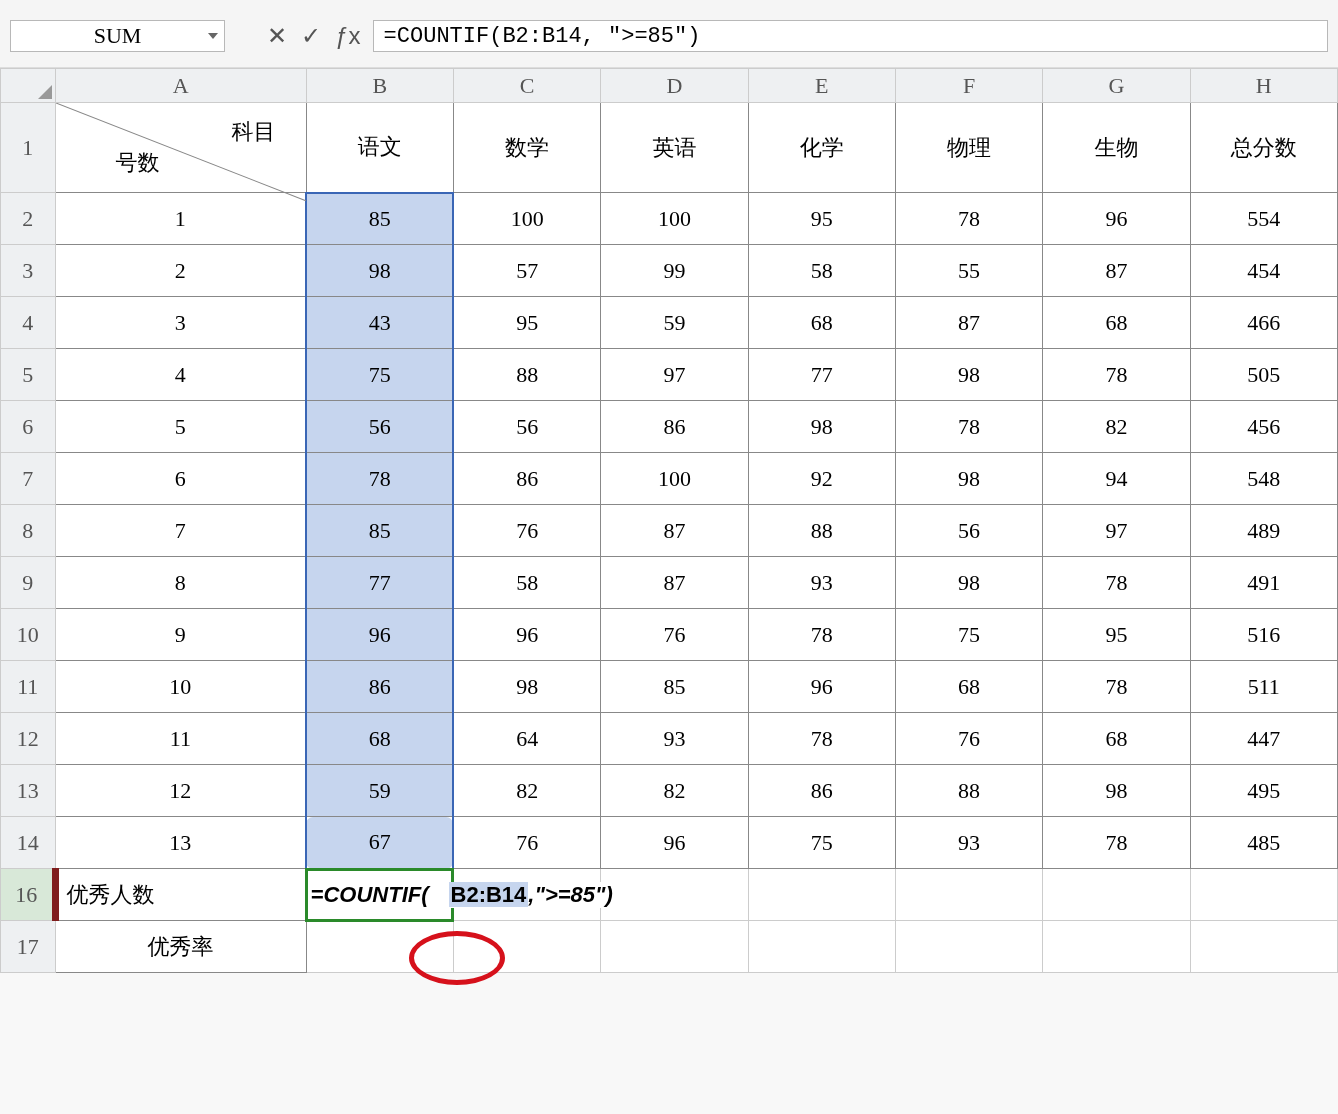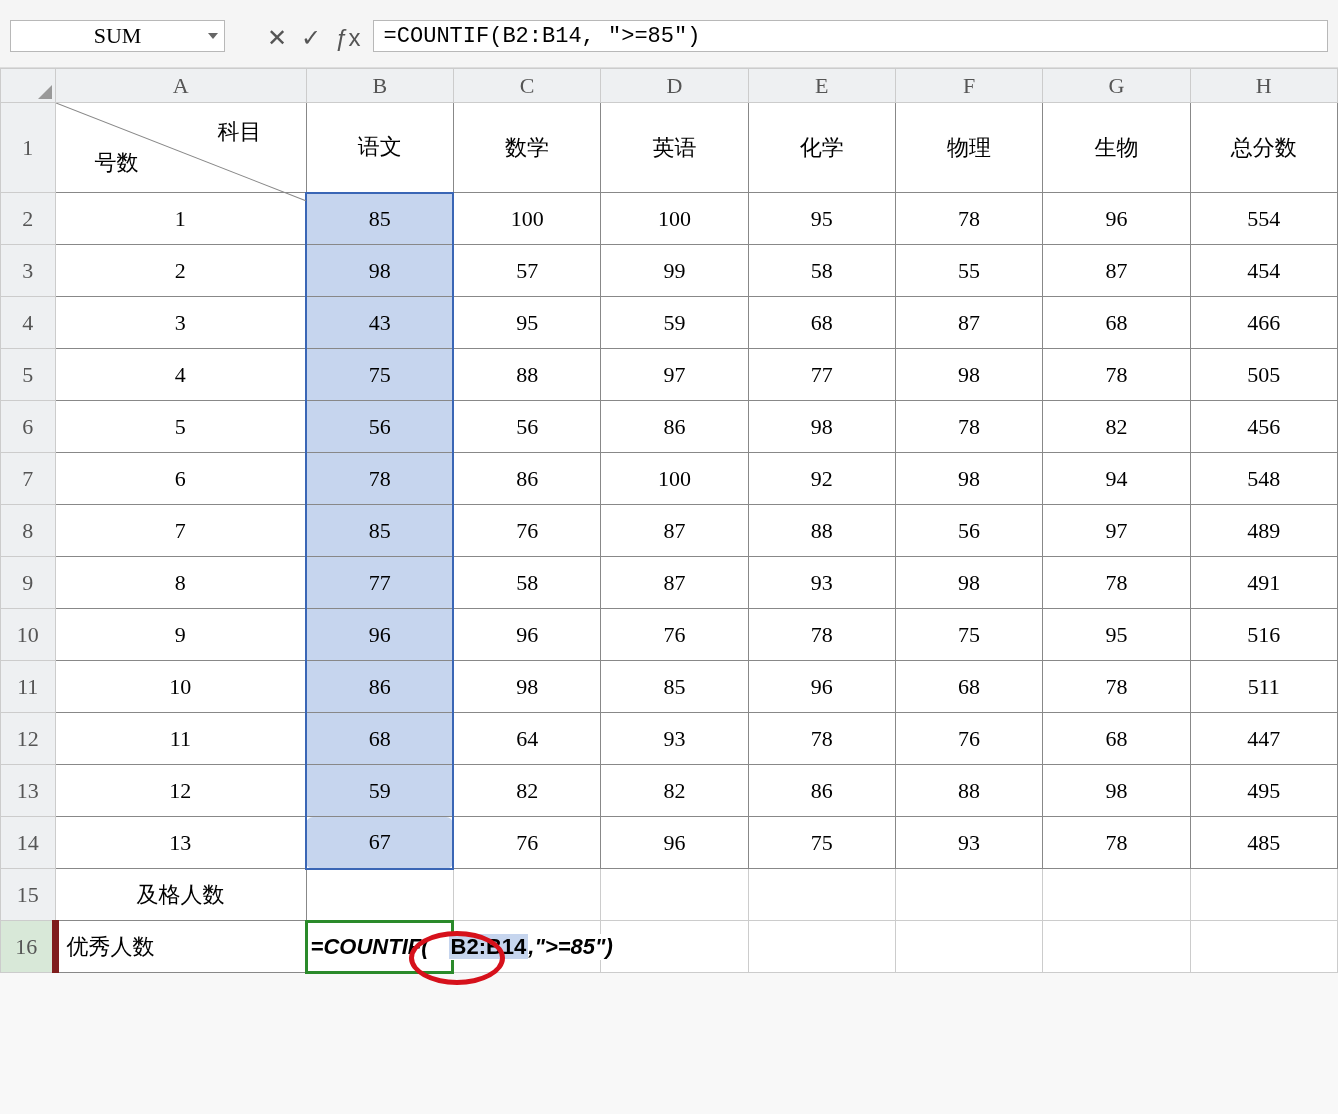--- a/index.html
+++ b/index.html
@@ -7,21 +7,21 @@
     margin: 0;
     font-family: "SimSun", "宋体", serif;
     background: #f5f5f5;
     overflow: hidden;
   }
   .container { width: 1338px; height: 1114px; background: #f8f8f8; position: relative; }
   
   
   .top-bar {
     display: flex;
-    align-items: flex-end;
+    align-items: center;
     padding: 20px 10px 15px 10px;
     gap: 12px;
     background: #f5f5f5;
     border-bottom: 1px solid #ddd;
   }
   .name-box {
     width: 215px; height: 32px;
     border: 1px solid #b8b8b8;
     background: #fff;
     display: flex; align-items: center; justify-content: center;
@@ -122,22 +122,22 @@
   
   
   td.diag {
     position: relative;
     background: #fff;
   }
   td.diag .diag-line {
     position: absolute; inset: 0;
     pointer-events: none;
   }
-  td.diag .top-label { position: absolute; top: 14px; right: 44px; font-size: 22px; }
-  td.diag .bottom-label { position: absolute; bottom: 14px; left: 39px; font-size: 22px; }
+  td.diag .top-label { position: absolute; top: 14px; right: 30px; font-size: 22px; }
+  td.diag .bottom-label { position: absolute; bottom: 14px; left: 60px; font-size: 22px; }
 
   
   td.sel-range {
     background: #c6d5ee;
   }
   td.sel-range:first-of-type { }
   .sel-border-top { border-top: 2px solid #3a66b5 !important; }
   .sel-border-bottom { border-bottom: 2px solid #3a66b5 !important; border-radius: 7px; }
   .sel-border-left { border-left: 2px solid #3a66b5 !important; }
   .sel-border-right { border-right: 2px solid #3a66b5 !important; }
@@ -392,47 +392,47 @@
             <td class="cell">76</td>
             <td class="cell">96</td>
             <td class="cell">75</td>
             <td class="cell">93</td>
             <td class="cell">78</td>
             <td class="cell">485</td>
           </tr>
         </tbody>
 
       <tbody>
-          <tr>
-        <th class="row-num">15</th>
-        <td class="cell lbl">及格人数</td>
-        <td class="cell thin"></td>
-        <td class="cell thin"></td>
-        <td class="cell thin"></td>
-        <td class="cell thin"></td>
-        <td class="cell thin"></td>
-        <td class="cell thin"></td>
-        <td class="cell thin"></td>
-      </tr>
 
       <tr>
         <th class="row-num active">16</th>
         <td class="cell lbl lbl-left">优秀人数</td>
         <td class="cell editing thin">
           <span class="inner">
             <span class="formula-plain">=COUNTIF(</span><span class="range-chip">B2:B14</span><span class="formula-plain">,</span><span class="formula-plain">"&gt;=85"</span><span class="formula-plain">)</span>
           </span>
         </td>
         <td class="cell thin"></td>
         <td class="cell thin"></td>
         <td class="cell thin"></td>
         <td class="cell thin"></td>
         <td class="cell thin"></td>
         <td class="cell thin"></td>
       </tr>
 
+      <tr>
+        <th class="row-num">17</th>
+        <td class="cell lbl">优秀率</td>
+        <td class="cell thin"></td>
+        <td class="cell thin"></td>
+        <td class="cell thin"></td>
+        <td class="cell thin"></td>
+        <td class="cell thin"></td>
+        <td class="cell thin"></td>
+        <td class="cell thin"></td>
+      </tr>
     </tbody>
       </table>
 
     <div class="red-circle" style="left:409px; top:863px;"></div>
   </div>
 
 </div>
 
 </body></html>

